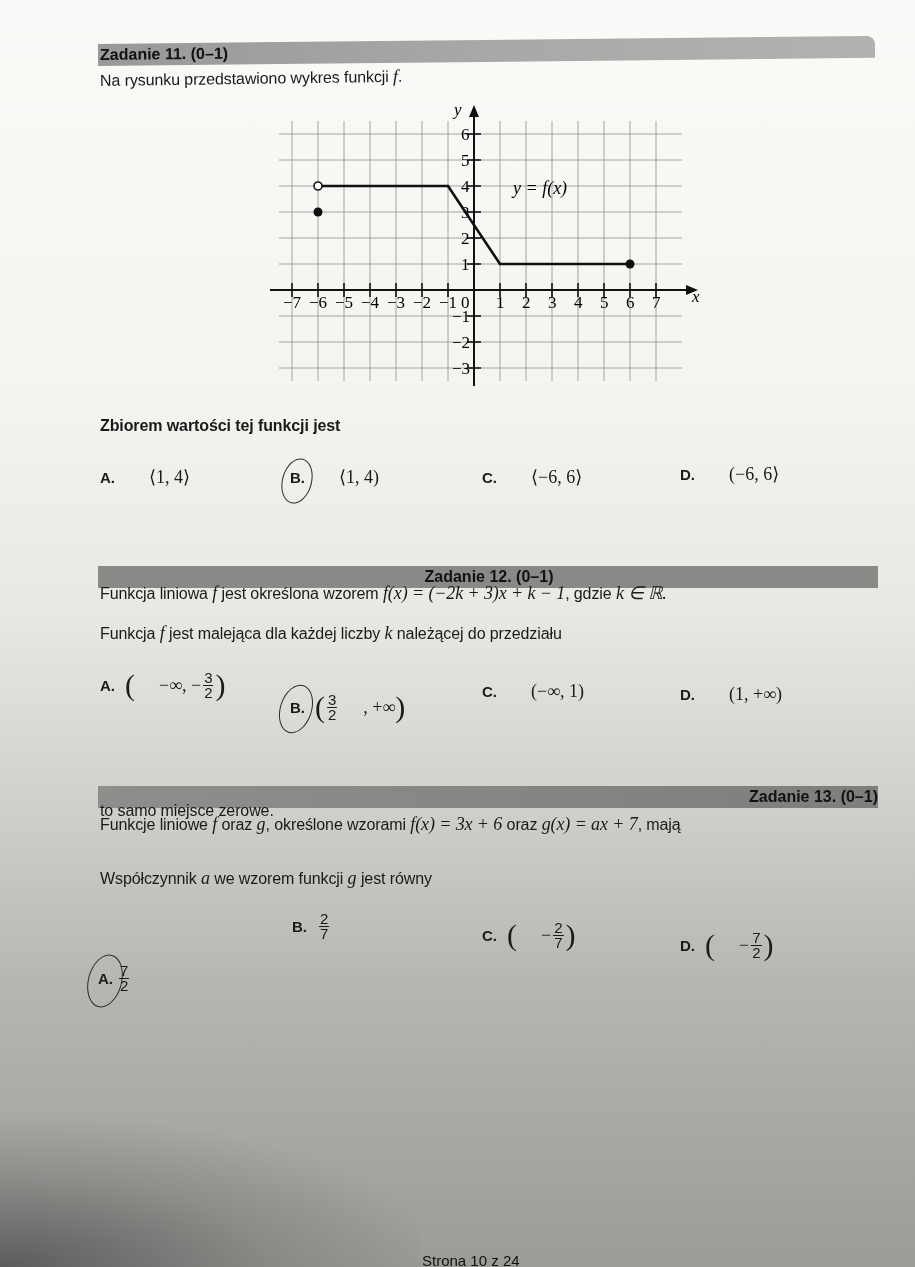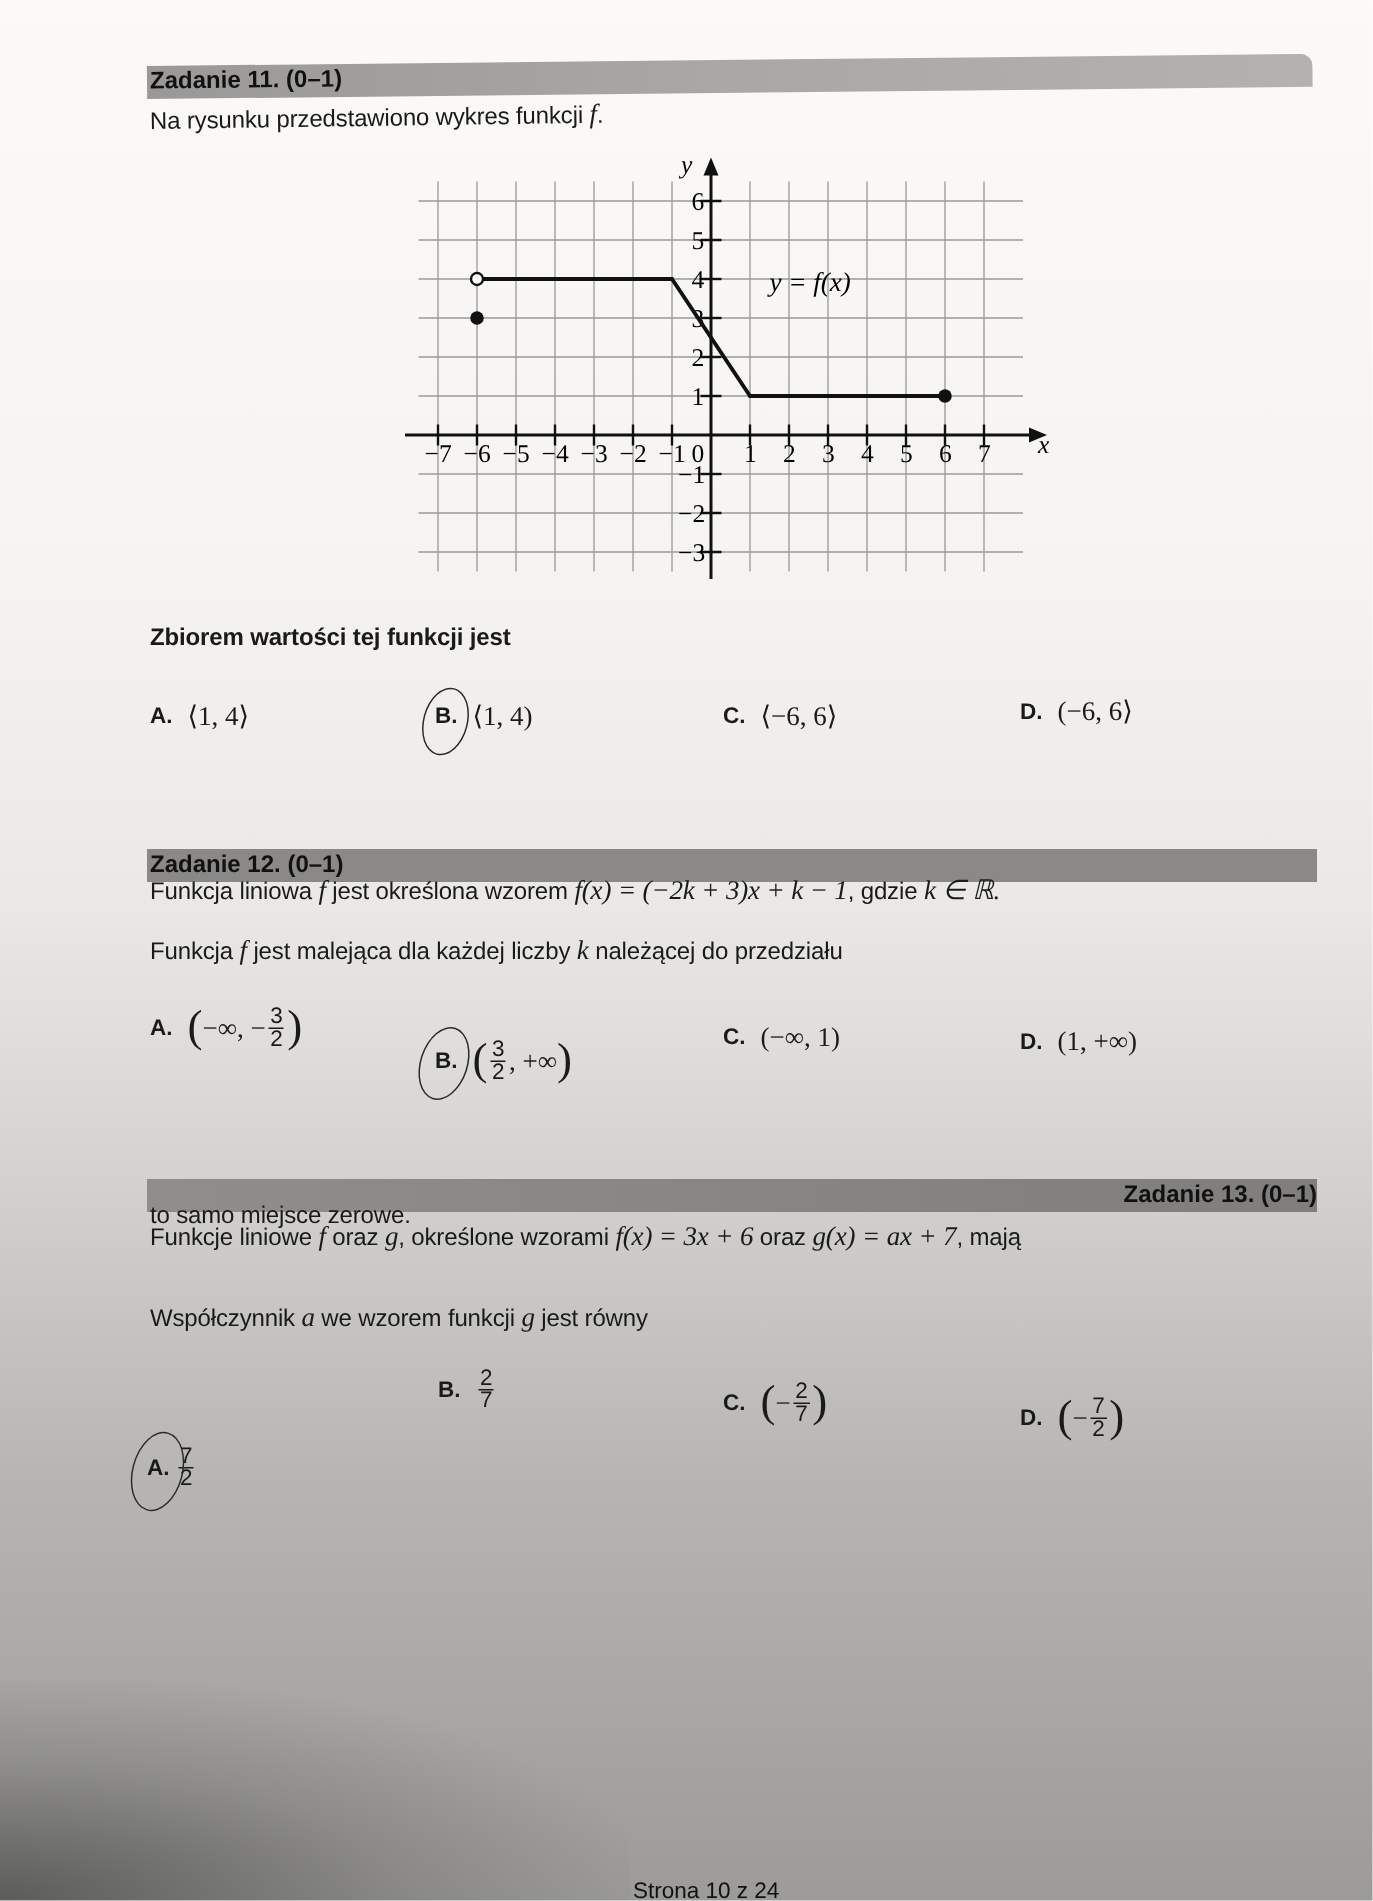--- a/index.html
+++ b/index.html
@@ -12,30 +12,30 @@
     position: absolute; left: 0; top: 1120px; width: 420px; height: 147px;
     background: radial-gradient(ellipse at 0% 100%, rgba(40,40,40,0.55) 0%, rgba(60,60,60,0.2) 45%, rgba(0,0,0,0) 75%);
     pointer-events: none;
   }
   .task-header {
     position: absolute; left: 98px; height: 22px; background: #8e8d8b;
     font-weight: bold; font-size: 16px; line-height: 22px; padding-left: 2px;
     color: #111;
   }
   #h11 { top: 44px; width: 775px; background: linear-gradient(90deg,#9a9998 0%, #a9a8a6 50%, #b3b2b0 100%); transform: rotate(-0.6deg); transform-origin: left center; border-radius: 0 8px 0 0; }
-  #h12 { top: 566px; width: 778px; background: #8a8987; }
+  #h12 { top: 566px; width: 778px; background: #8a8987; text-align: center; }
   #h13 { top: 786px; width: 778px; background: linear-gradient(90deg,#8f8e8c,#7f7e7c); text-align: right; }
   .line {
     position: absolute; left: 100px; font-size: 16px; white-space: nowrap;
     letter-spacing: -0.1px;
   }
   .math { font-family: "Liberation Serif", serif; font-style: italic; font-size: 18px; }
   .opt { position: absolute; white-space: nowrap; display: flex; align-items: center; }
   .opt-letter { font-weight: bold; font-size: 15px; margin-right: 10px; }
-  .opt-val { font-family: "Liberation Serif", serif; font-size: 18px; }
+  .opt-val { font-family: "Liberation Serif", serif; font-size: 18px; margin-left: 24px; }
   .circled { position: relative; }
   .circle-mark {
     position: absolute; border: 1.5px solid #2a2a2a; border-radius: 50%;
     pointer-events: none;
   }
   .frac { display: inline-flex; flex-direction: column; align-items: center; vertical-align: middle; font-family: "Liberation Sans", sans-serif; font-size: 15px; line-height: 14px; margin: 0 2px; }
   .frac .num { border-bottom: 1.2px solid #1a1a1a; padding: 0 1px; }
   .paren { font-family: "Liberation Serif", serif; font-size: 30px; font-weight: 300; line-height: 1; vertical-align: middle; }
   .footer { position: absolute; left: 422px; top: 1252px; font-size: 15px; color: #111; }
   svg text { font-family: "Liberation Serif", serif; }

